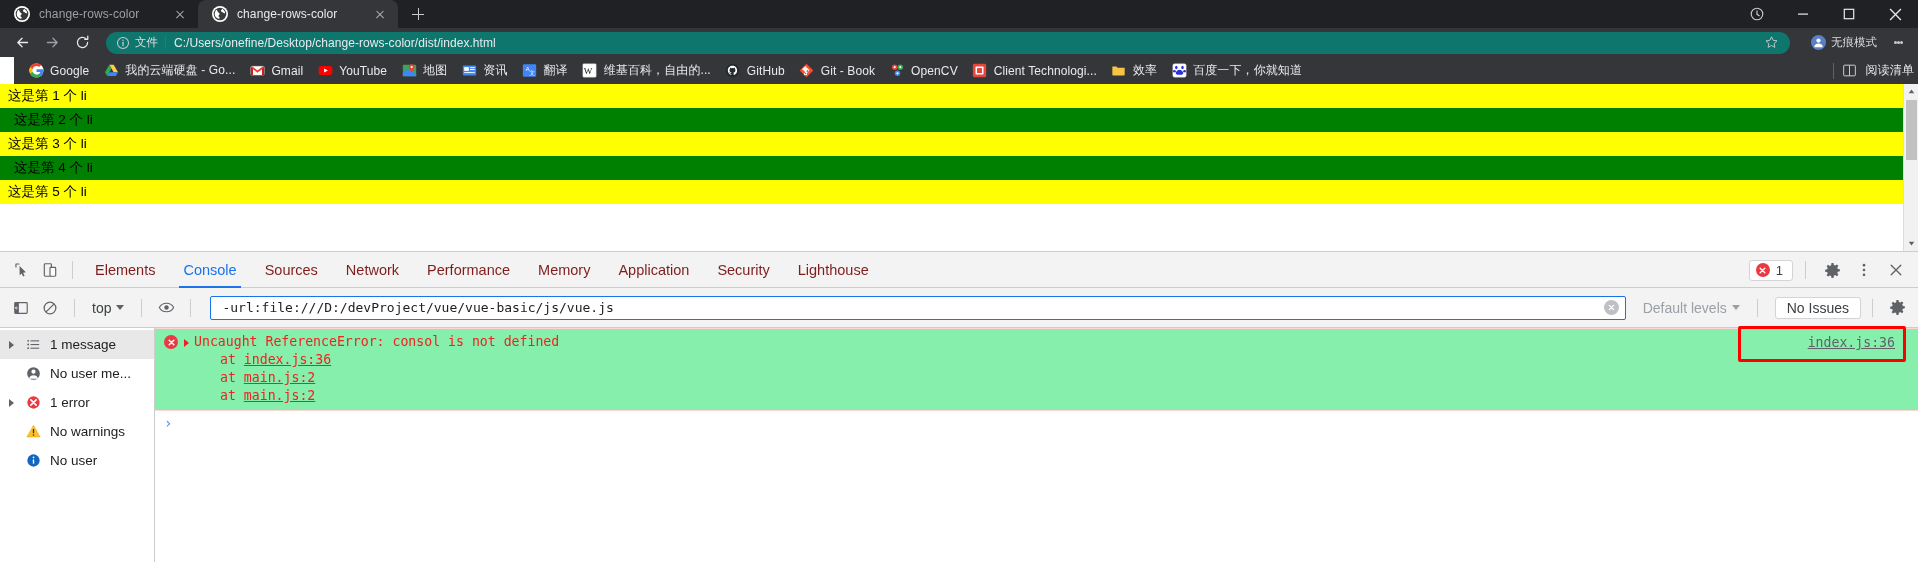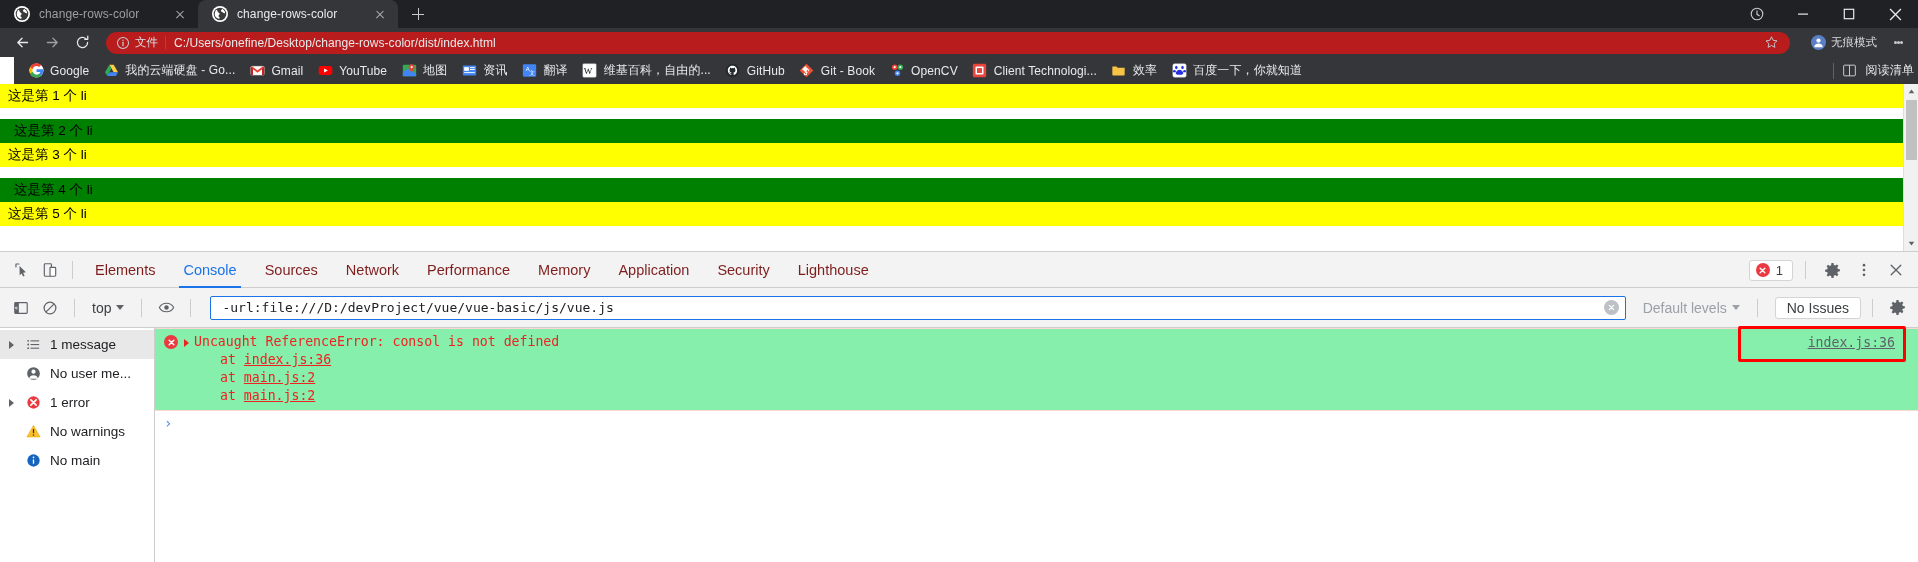--- a/index.html
+++ b/index.html
@@ -69,21 +69,21 @@
     height:29px; background:#35363a; display:flex; align-items:center;
     padding:0 8px; gap:2px;
   }
   .navbtn {
     width:28px; height:28px; display:flex; align-items:center; justify-content:center;
     border-radius:50%; flex:none;
   }
   .navbtn svg { display:block; }
 
   .omnibox {
-    flex:1; height:22px; margin:0 6px 0 8px; background:#b91c1c;
+    flex:1; height:22px; margin:0 6px 0 8px; background:#0f766e;
     border-radius:11px; display:flex; align-items:center; padding:0 10px;
     gap:0; overflow:hidden;
   }
   .omni-info { width:14px; height:14px; flex:none; margin-right:5px; }
   .omni-filelabel {
     font-size:11.5px; color:#dadce0; white-space:nowrap; padding-right:7px;
   }
   .omni-div { width:1px; height:13px; background:#5f6368; margin-right:8px; flex:none; }
   .omni-url {
     font-size:12px; color:#e8eaed; white-space:nowrap; overflow:hidden;
@@ -125,21 +125,21 @@
     height:167px; width:1918px; background:#fff; position:relative;
     overflow:hidden;
   }
   .page-inner { width:1903px; }
   .li-row {
     height:24px; display:flex; align-items:center; padding-left:14px;
     font-size:13.5px; color:#000;
     font-family:"Liberation Sans", sans-serif;
   }
   .li-yellow { background:#ffff00;padding-left:8px; }
-  .li-green  { background:#008000;margin-top:11px; }
+  .li-green  { background:#008000; }
 
   .page-scroll {
     position:absolute; right:0; top:0; width:15px; height:167px; background:#f1f1f1;
     border-left:1px solid #dcdcdc;
   }
   .page-scroll .arrow-up, .page-scroll .arrow-dn {
     position:absolute; left:0; width:15px; height:15px; display:flex;
     align-items:center; justify-content:center;
   }
   .page-scroll .arrow-up { top:0; }
@@ -794,21 +794,21 @@
         <span class="sb-arrow spacer">
             <b></b>
           </span>
         <span class="sb-ico">
           <svg width="15" height="15" viewBox="0 0 18 18">
             <circle cx="9" cy="9" r="7.4" fill="#1565c0"></circle>
             <circle cx="9" cy="5.2" r="1.05" fill="#fff"></circle>
             <rect x="8.2" y="7.4" width="1.6" height="5.6" rx=".7" fill="#fff"></rect>
           </svg>
         </span>
-        <span>No main</span>
+        <span>No user</span>
       </div>
 
     </div>
 
     <div class="dt-console">
 
       <div class="msg-error">
         <div class="msg-line">
           <span class="msg-err-ico">
             <svg width="9" height="9" viewBox="0 0 10 10">

